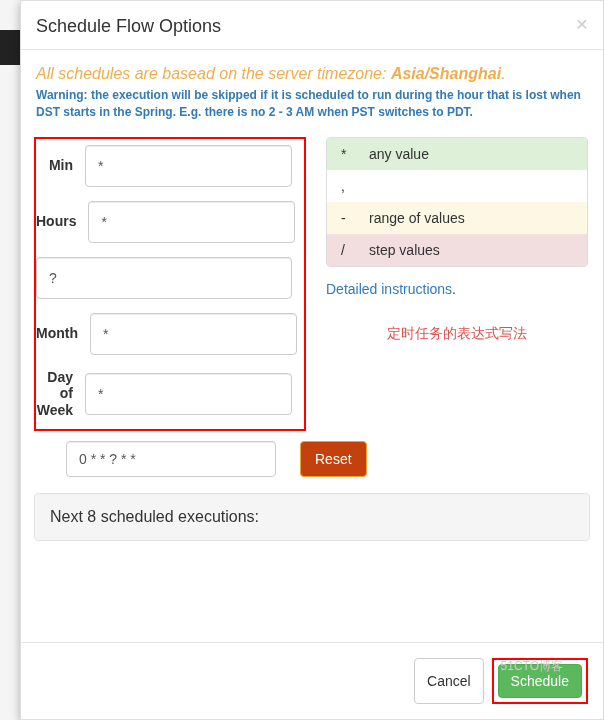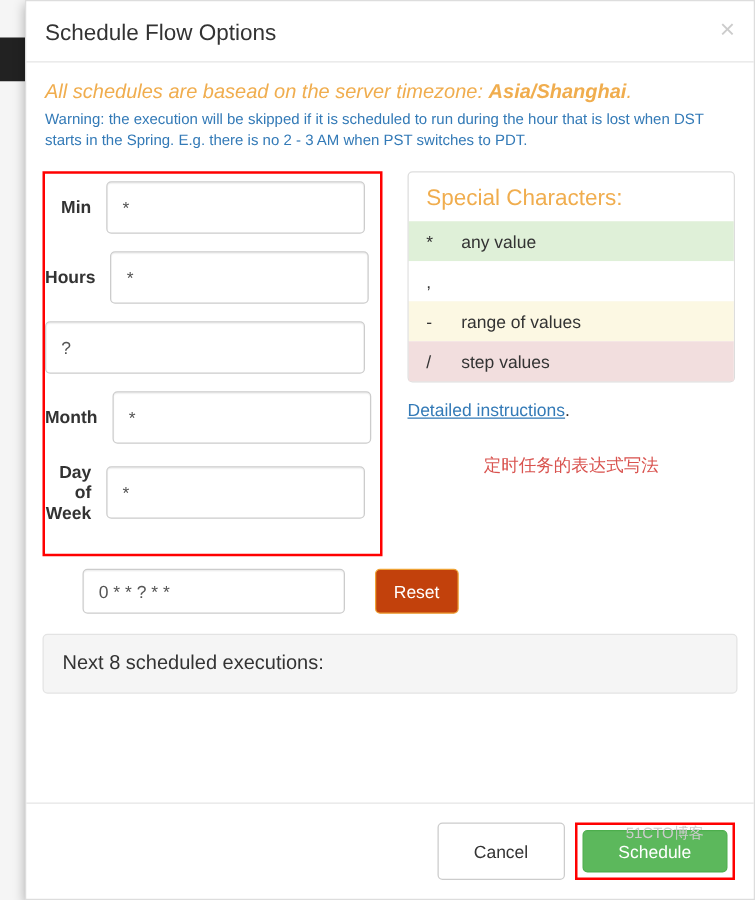--- a/index.html
+++ b/index.html
@@ -59,20 +59,21 @@
       font-size: 16px;
       text-align: left;
       margin-bottom: 4px;
     }
     .tz-notice .tz-name { font-weight: bold; }
     .dst-warning {
       color: #337ab7;
       font-size: 12px;
       line-height: 1.4;
       margin-bottom: 16px;
+      font-weight: bold;
     }
     .form-row {
       display: flex;
       gap: 20px;
     }
     .cron-col {
       width: 270px;
     }
     .side-col {
       flex: 1;
@@ -80,21 +81,21 @@
     .red-outline {
       border: 2px solid #ff0000;
       padding: 6px 12px 8px 0;
       margin-left: -2px;
     }
     .form-group {
       display: flex;
       align-items: center;
       margin-bottom: 14px;
     }
-    .form-group:last-child { margin-bottom: 16px; }
+    .form-group:last-child { margin-bottom: 2px; }
     .form-label {
       width: 92px;
       text-align: right;
       font-weight: bold;
       font-size: 14px;
       padding-right: 12px;
       line-height: 1.2;
     }
     .form-input {
       flex: 1;
@@ -128,21 +129,20 @@
       width: 28px;
       font-weight: normal;
     }
     .special-row-0 { background: #dff0d8; }
     .special-row-1 { background: #fff; }
     .special-row-2 { background: #fcf8e3; }
     .special-row-3 { background: #f2dede; }
     .detailed-link {
       color: #337ab7;
       font-size: 14px;
-      text-decoration: underline;
       display: inline-block;
       margin-top: 14px;
       cursor: pointer;
     }
     .annotation {
       color: #d9534f;
       font-size: 14px;
       margin-top: 28px;
       text-align: center;
     }
@@ -159,21 +159,21 @@
       height: 36px;
       padding: 6px 12px;
       font-size: 14px;
       color: #555;
       border: 1px solid #ccc;
       border-radius: 4px;
       box-shadow: inset 0 1px 1px rgba(0,0,0,.075);
     }
     .btn {
       display: inline-block;
-      padding: 6px 28px;
+      padding: 6px 12px;
       font-size: 14px;
       line-height: 1.42857143;
       text-align: center;
       border-radius: 4px;
       cursor: pointer;
       border: 1px solid transparent;
     }
     .btn-reset {
       color: #fff;
       background: #c2410c;
@@ -270,21 +270,20 @@
           <div class="form-group">
             <label class="form-label">Day of Week</label>
             <input class="form-input" value="*" style="">
           </div>
 
         </div>
       </div>
 
       <div class="side-col">
         <div class="special-panel">
-          <div class="special-title">Special Characters:</div>
           <div class="special-row special-row-0">
             <span class="char">*</span>
             <span>any value</span>
           </div>
           <div class="special-row special-row-1">
             <span class="char">,</span>
           </div>
           <div class="special-row special-row-2">
             <span class="char">-</span>
             <span>range of values</span>

